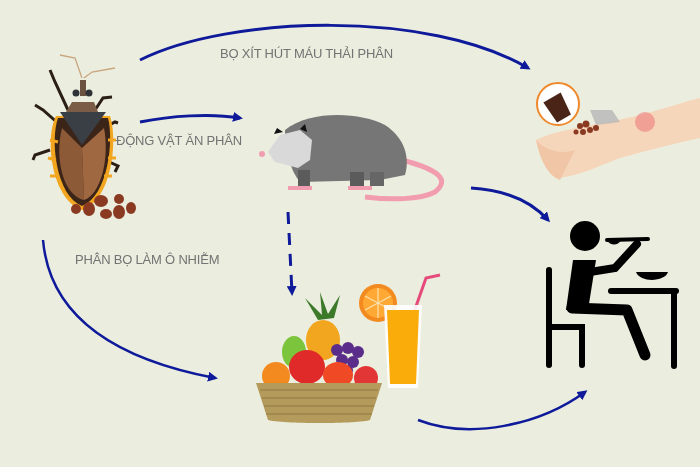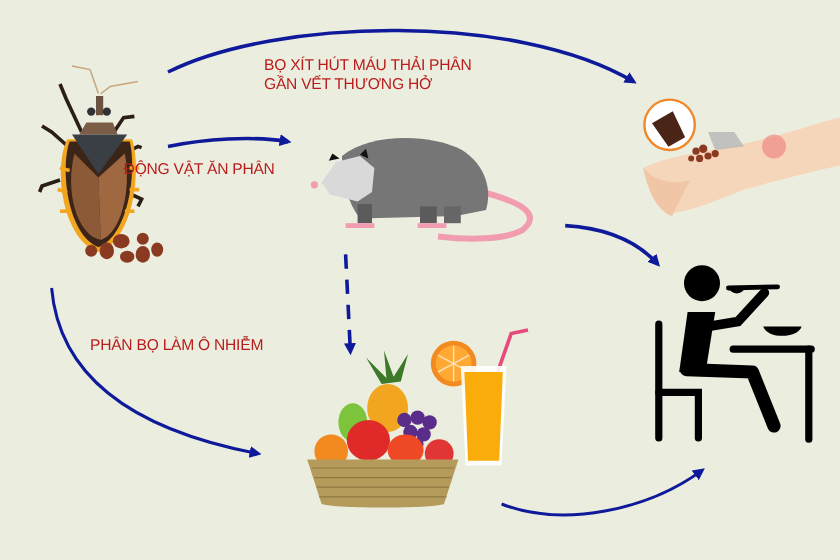--- a/index.html
+++ b/index.html
@@ -1,17 +1,17 @@
 <!DOCTYPE html>
 <html><head>
 <meta charset="utf-8">
 <style>
   html, body { margin:0; padding:0; }
   body { width:700px; height:467px; background:#ebeedf; position:relative; overflow:hidden; font-family:"Liberation Sans", sans-serif; }
-  .label { position:absolute; font-size:13px; color:#b91c1c; line-height:16px; letter-spacing:-0.2px; font-weight:normal; }
+  .label { position:absolute; font-size:13px; color:#737373; line-height:16px; letter-spacing:-0.2px; font-weight:normal;text-align:center; }
   svg { position:absolute; left:0; top:0; }
 </style>
 </head>
 <body>
 
 <svg width="700" height="467" viewBox="0 0 700 467">
   <defs>
     <marker id="ah" markerWidth="10" markerHeight="10" refX="7" refY="5" orient="auto" markerUnits="userSpaceOnUse">
       <path d="M0,0 L10,5 L0,10 z" fill="#0e1a9a"></path>
     </marker>
@@ -178,20 +178,19 @@
 
     <path d="M572,308 L627,310 L645,355" stroke-width="11" fill="none" stroke-linecap="round" stroke-linejoin="round"></path>
 
     <path d="M549,270 L549,365" stroke-width="6" stroke-linecap="round"></path>
     <path d="M549,327 L582,327 L582,365" stroke-width="6" fill="none" stroke-linecap="round"></path>
   </g>
 </svg>
 
 <div class="label" style="left:220px; top:46px;">
   <div>BỌ XÍT HÚT MÁU THẢI PHÂN</div>
-  <div>GẦN VẾT THƯƠNG HỞ</div>
 </div>
 
-<div class="label" style="left:103px; top:133px;">ĐỘNG VẬT ĂN PHÂN</div>
+<div class="label" style="left:116px; top:133px;">ĐỘNG VẬT ĂN PHÂN</div>
 
-<div class="label" style="left:75px; top:252px;margin-top:28px;">
+<div class="label" style="left:75px; top:252px;">
   <div>PHÂN BỌ LÀM Ô NHIỄM</div>
 </div>
 
 </body></html>

